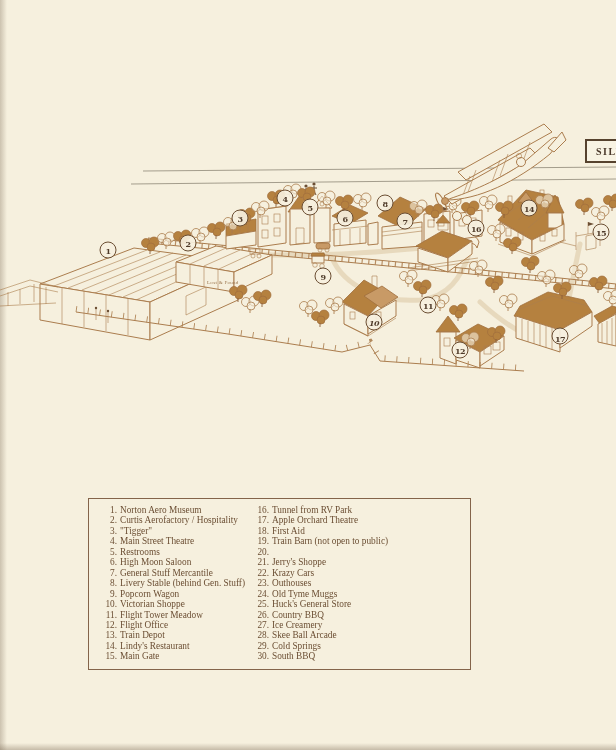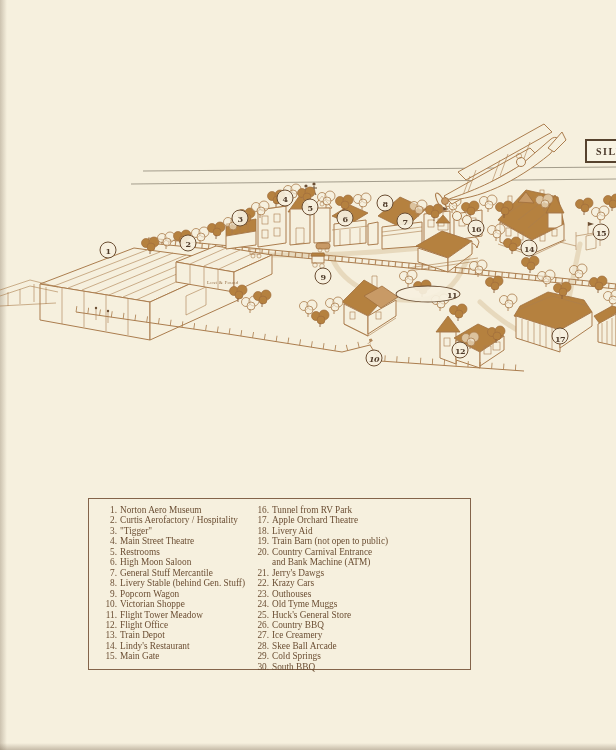--- a/index.html
+++ b/index.html
@@ -454,36 +454,36 @@
       <div class="marker" style="position: absolute; left: 385px; top: 203px;">
         <span>8</span>
 
       </div>
 
       <div class="marker" style="position: absolute; left: 323px; top: 276px;">
         <span>9</span>
 
       </div>
 
-      <div class="marker" style="position: absolute; left: 374px; top: 358px; font-style: italic;">
+      <div class="marker" style="position: absolute; left: 374px; top: 322px; font-style: italic;">
         <span>10</span>
 
       </div>
 
-      <div class="marker" style="position: absolute; left: 428px; top: 294px; padding-left: 48px;">
+      <div class="marker" style="position: absolute; left: 428px; top: 305px;">
         <span>11</span>
 
       </div>
 
       <div class="marker" style="position: absolute; left: 460px; top: 350px; align-items: center;">
         <span>12</span>
 
       </div>
 
-      <div class="marker" style="position: absolute; left: 529px; top: 208px; margin-top: 40px;">
+      <div class="marker" style="position: absolute; left: 529px; top: 208px;">
         <span>14</span>
 
       </div>
 
       <div class="marker" style="position: absolute; left: 581px; top: 232px; margin-left: 20px;">
         <span>15</span>
 
       </div>
 
       <div class="marker" style="position: absolute; left: 476px; top: 228px; text-align: center;">
@@ -588,37 +588,35 @@
             <span class="lab">Tunnel from RV Park</span>
           </li>
 
           <li class="legend-item">
             <span class="num">17.</span>
             <span class="lab">Apple Orchard Theatre</span>
           </li>
 
           <li class="legend-item">
             <span class="num">18.</span>
-            <span class="lab">Livery Aid</span>
+            <span class="lab">First Aid</span>
           </li>
 
           <li class="legend-item">
             <span class="num">19.</span>
             <span class="lab">Train Barn (not open to public)</span>
           </li>
 
           <li class="legend-item">
             <span class="num">20.</span>
-            <span class="lab">Country Carnival Entrance
-and Bank Machine (ATM)</span>
           </li>
 
           <li class="legend-item">
             <span class="num">21.</span>
-            <span class="lab">Jerry's Dawgs</span>
+            <span class="lab">Jerry's Shoppe</span>
           </li>
 
           <li class="legend-item">
             <span class="num">22.</span>
             <span class="lab">Krazy Cars</span>
           </li>
 
           <li class="legend-item">
             <span class="num">23.</span>
             <span class="lab">Outhouses</span>

